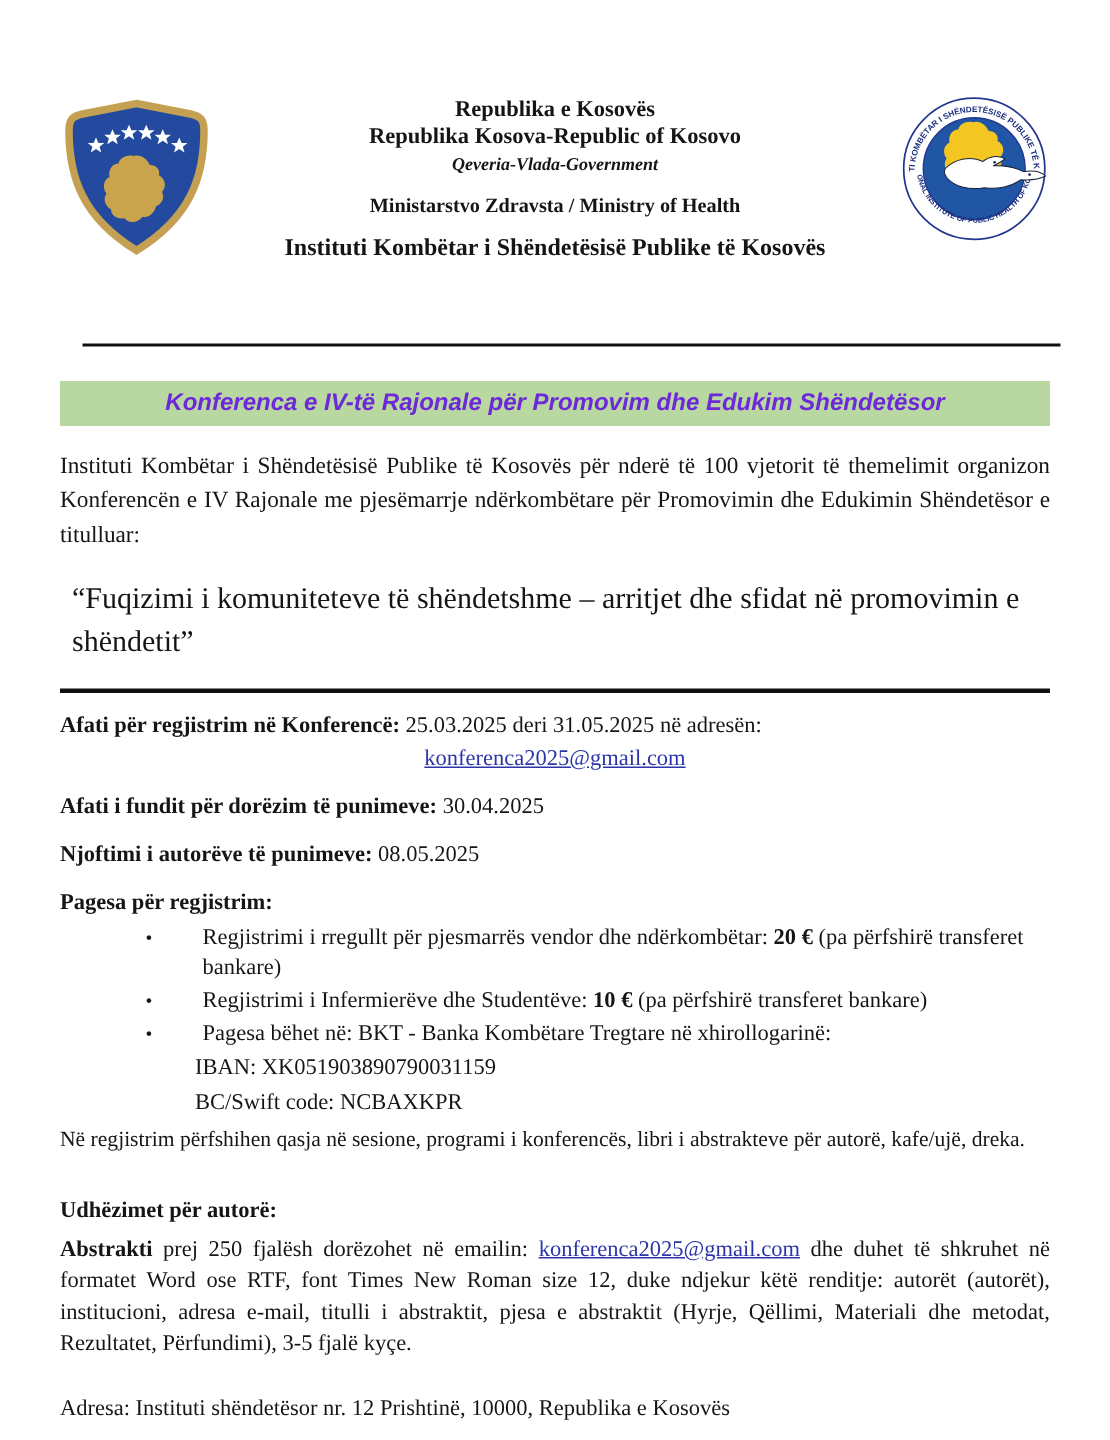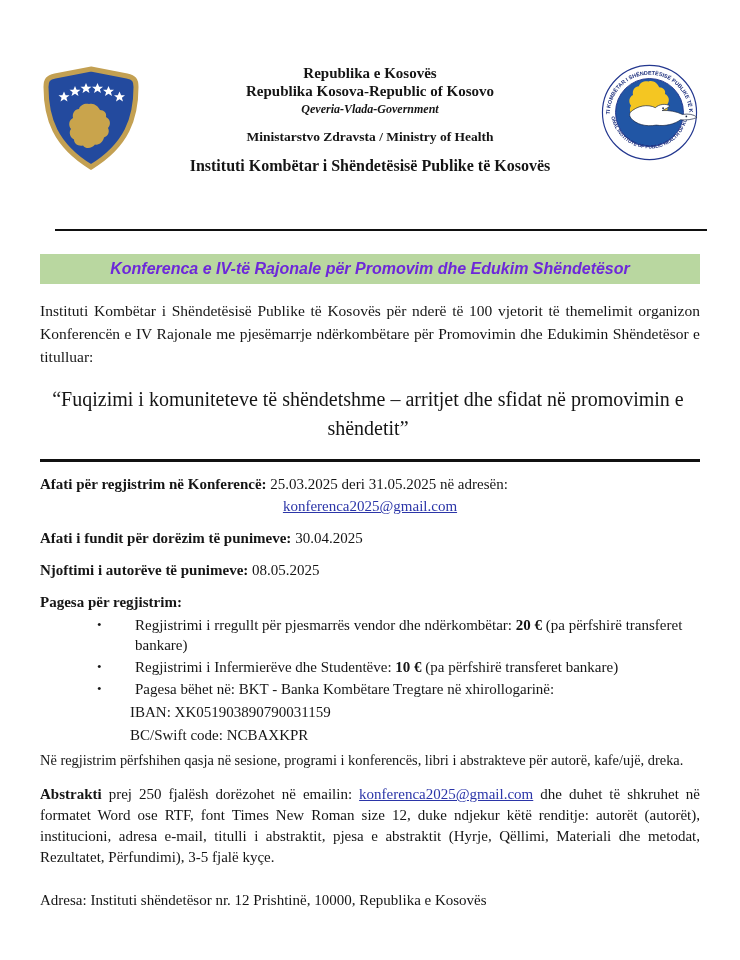--- a/index.html
+++ b/index.html
@@ -28,21 +28,21 @@
   .banner {
     margin-top:23px; height:30px; line-height:30px; text-align:center;
     font-family:"Liberation Sans", sans-serif; font-weight:bold; font-style:italic;
     font-size:16px;
   }
 
   
   .intro { margin:15px 0 0 0; font-size:15.5px; line-height:23px; text-align:justify; }
   .conf-title {
     margin:17px 12px 0 8px; font-size:20px; font-weight:normal;
-    text-align:center; line-height:29px;
+    text-align:left; line-height:29px;
   }
   .date-loc { margin-top:13px; text-align:center; font-weight:bold; font-style:italic; font-size:15px; }
   .thick-rule { margin-top:16px; height:3px; background:#111; }
 
   .detail { margin:12px 0 0 0; font-size:15px; line-height:20px; }
   .email-line { margin:2px 0 0 0; text-align:center; font-size:15px; line-height:20px; }
   a.mail { text-decoration:underline; cursor:pointer; }
   .sect { margin:12px 0 0 0; font-size:15px; font-weight:bold; line-height:20px; }
 
   .blist { margin-top:3px; }
@@ -152,20 +152,21 @@
     <div class="brow">
       <span class="bullet">•</span>
       <span class="btext"><span>Pagesa bëhet në: BKT - Banka Kombëtare Tregtare në xhirollogarinë:</span></span>
     </div>
     <div class="subline">IBAN: XK051903890790031159</div>
     <div class="subline">BC/Swift code: NCBAXKPR</div>
   </div>
 
   <p class="note">Në regjistrim përfshihen qasja në sesione, programi i konferencës, libri i abstrakteve për autorë, kafe/ujë, dreka.</p>
 
+  <p class="sect authors-head">Udhëzimet për autorë:</p>
 
   <p class="abstract">
     <b>Abstrakti</b><span> prej 250 fjalësh dorëzohet në emailin: </span><a class="mail" style="color: rgb(43, 53, 168);">konferenca2025@gmail.com</a><span> dhe duhet të shkruhet në formatet Word ose RTF, font Times New Roman size 12, duke ndjekur këtë renditje: autorët (autorët), institucioni, adresa e-mail, titulli i abstraktit, pjesa e abstraktit (Hyrje, Qëllimi, Materiali dhe metodat, Rezultatet, Përfundimi), 3-5 fjalë kyçe.</span>
   </p>
 
   <div class="footer-block">
     <div>Adresa: Instituti shëndetësor nr. 12 Prishtinë, 10000, Republika e Kosovës</div>
 
   </div>
 

